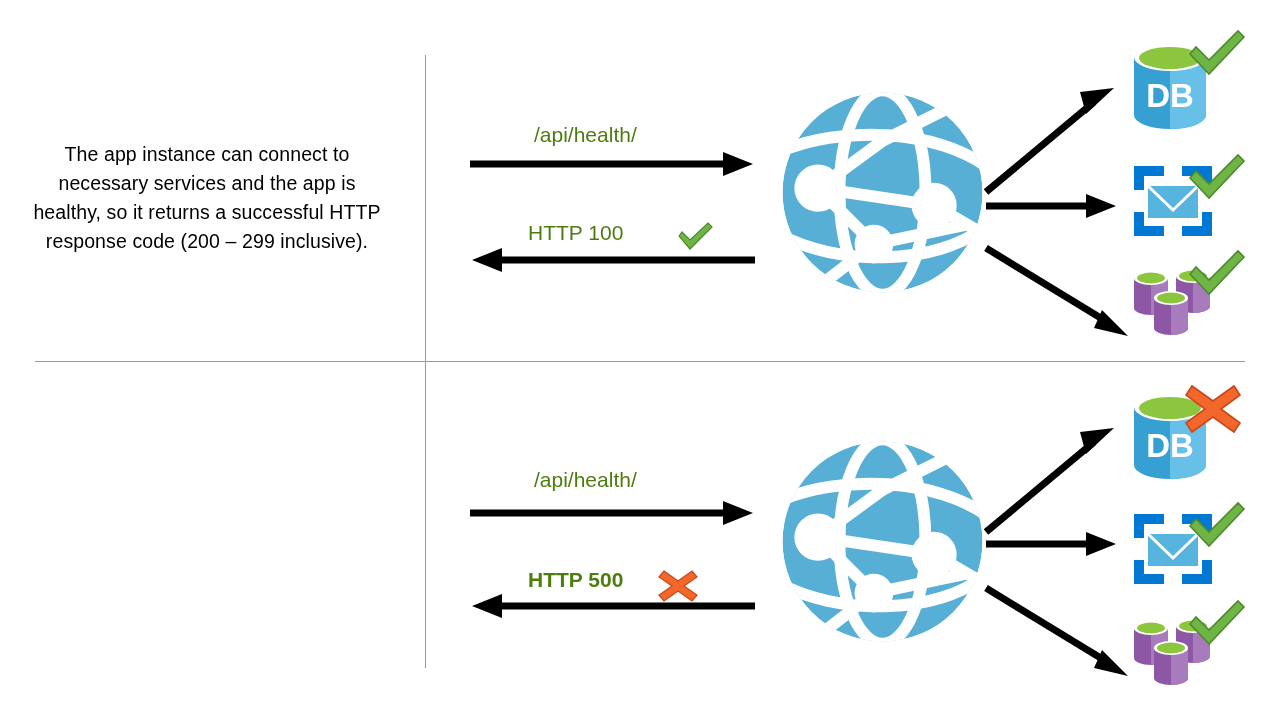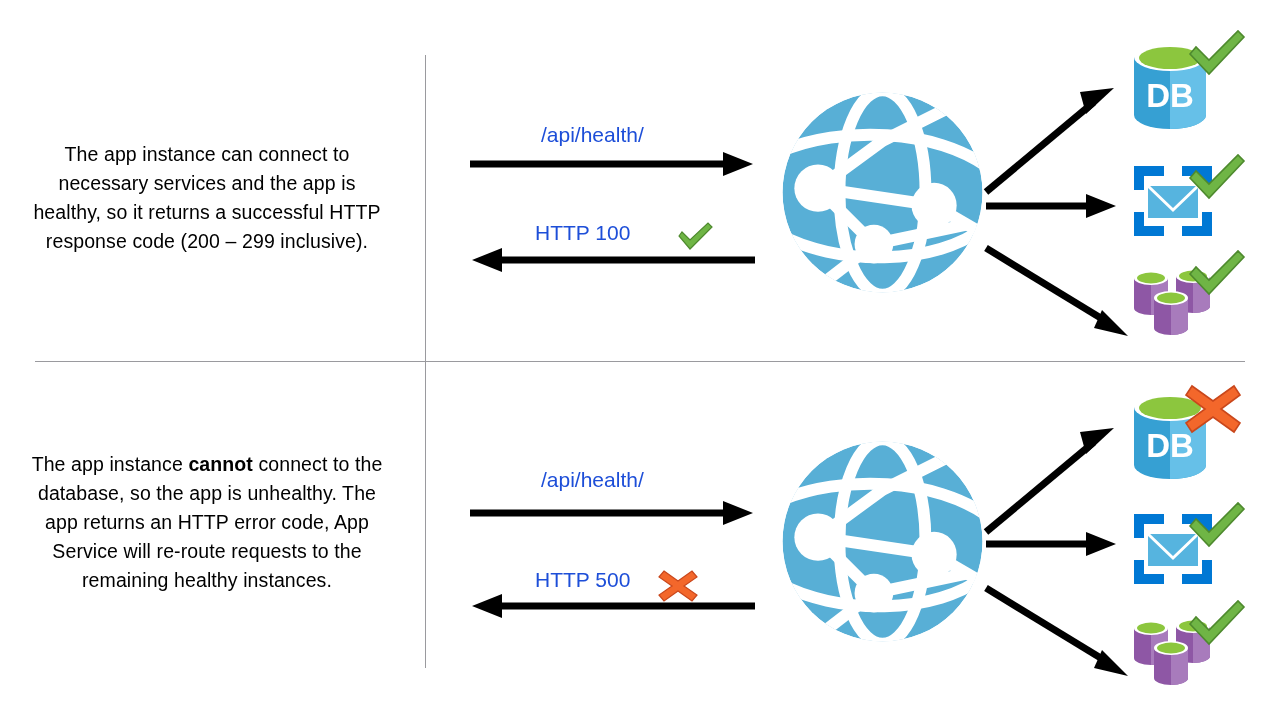--- a/index.html
+++ b/index.html
@@ -48,23 +48,22 @@
     color: #000000;
     letter-spacing: 0.1px;
   }
   .desc b { font-weight: 700; }
   #desc-top { top: 140px; }
   #desc-bottom { top: 450px; }
   .flow-label {
     position: absolute;
     font-size: 21px;
     line-height: 26px;
-    color: #1d4ed8;
+    color: #4d7c0f;
     white-space: nowrap;
-    margin-left: 7px;
   }
   .arrow-svg { position: absolute; }
 
   
   .globe { position: absolute; }
 
   
   .svc { position: absolute; }
 
   .status-mark { position: absolute; }
@@ -172,31 +171,28 @@
 
     <path d="M28 40 v30 a17 7 0 0 0 34 0 v-30 z" fill="#8E57A5"></path>
     <path d="M45 40 v37 a17 7 0 0 0 17 -7 v-30 z" fill="#A87BBC"></path>
     <ellipse cx="45" cy="40" rx="17" ry="7" fill="#ffffff"></ellipse>
     <ellipse cx="45" cy="40" rx="14" ry="5.4" fill="#8CC63E"></ellipse>
   </svg>
   <svg class="status-mark" style="left:1186px; top:248px;" width="62" height="52" viewBox="0 0 62 52">
     <polygon points="4,26 10,19 23,32 52,3 58,9 23,46" fill="#6FB545" stroke="#4E8A2E" stroke-width="1.6"></polygon>
   </svg>
 
-  <div class="desc" id="desc-bottom">
-    <span>The app instance </span><b>cannot</b><span> connect to the database, so the app is unhealthy. The app returns an HTTP error code, App Service will re-route requests to the remaining healthy instances.</span>
-  </div>
 
   <div class="flow-label" style="left:534px; top:467px;">/api/health/</div>
   <svg class="arrow-svg" style="left:465px; top:497px;" width="295" height="32" viewBox="0 0 295 32">
     <line x1="5" y1="16" x2="262" y2="16" stroke="#000" stroke-width="7"></line>
     <polygon points="258,4 288,16 258,28" fill="#000"></polygon>
   </svg>
 
-  <div class="flow-label" style="left:528px; top:567px;">HTTP 500</div>
+  <div class="flow-label" style="left:528px; top:567px;font-weight:bold;">HTTP 500</div>
   <svg class="status-mark" style="left:657px; top:566px;" width="42" height="40" viewBox="0 0 42 40">
     <polygon points="7,5 21,15 35,5 40,11 27,20 40,29 35,35 21,25 7,35 2,29 15,20 2,11" fill="#F3672B" stroke="#C9471C" stroke-width="1.2"></polygon>
   </svg>
   <svg class="arrow-svg" style="left:465px; top:590px;" width="295" height="32" viewBox="0 0 295 32">
     <line x1="33" y1="16" x2="290" y2="16" stroke="#000" stroke-width="7"></line>
     <polygon points="37,4 7,16 37,28" fill="#000"></polygon>
   </svg>
 
   <svg class="globe" style="left:775px; top:434px;" width="215" height="215" viewBox="0 0 200 200">
     <defs>

